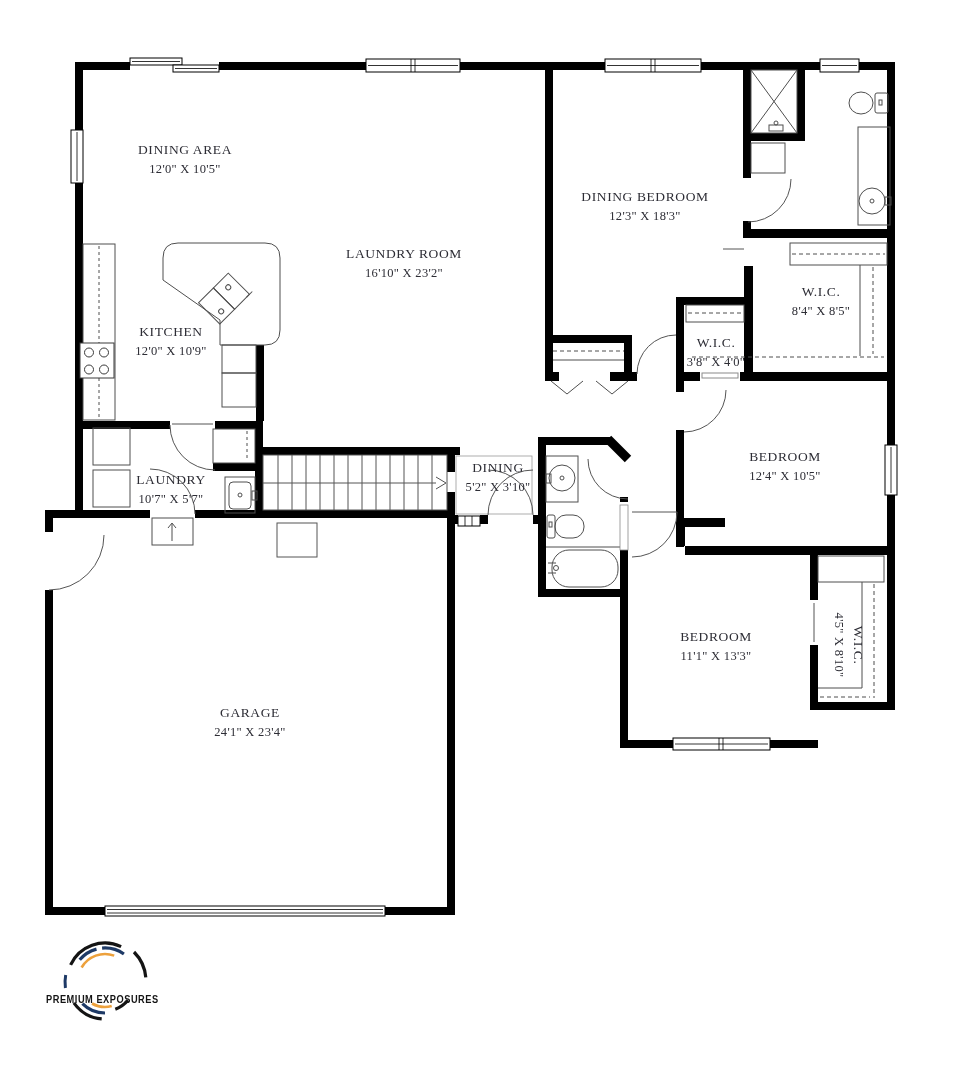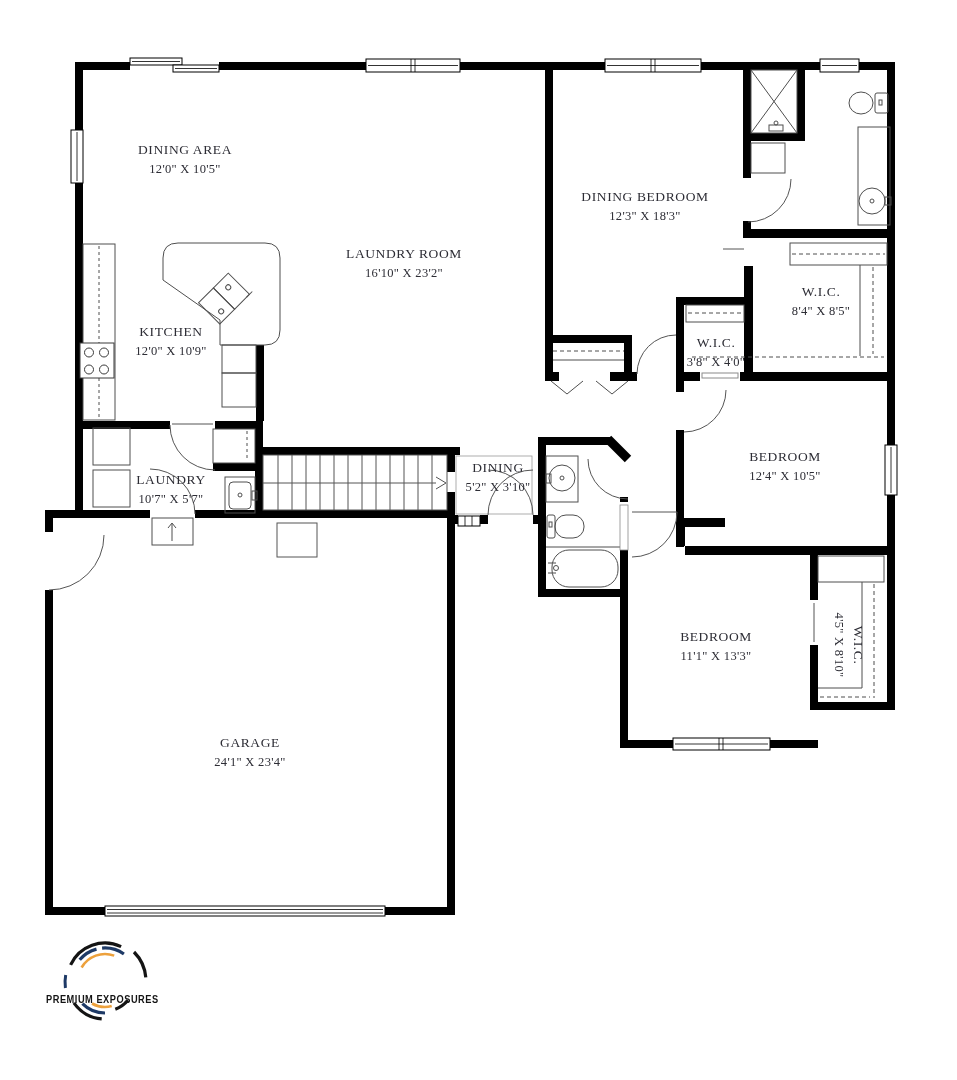--- a/index.html
+++ b/index.html
@@ -322,21 +322,21 @@
     <div class="rdims">16'10" X 23'2"</div>
   </div>
   <div class="room" style="left:171px;top:489px">
     <div class="rname">LAUNDRY</div>
     <div class="rdims">10'7" X 5'7"</div>
   </div>
   <div class="room" style="left:498px;top:477px">
     <div class="rname">DINING</div>
     <div class="rdims">5'2" X 3'10"</div>
   </div>
-  <div class="room" style="left:250px;top:752px">
+  <div class="room" style="left:250px;top:722px">
     <div class="rname">GARAGE</div>
     <div class="rdims">24'1" X 23'4"</div>
   </div>
   <div class="room" style="left:645px;top:206px">
     <div class="rname">DINING BEDROOM</div>
     <div class="rdims">12'3" X 18'3"</div>
   </div>
   <div class="room" style="left:821px;top:301px">
     <div class="rname">W.I.C.</div>
     <div class="rdims">8'4" X 8'5"</div>

